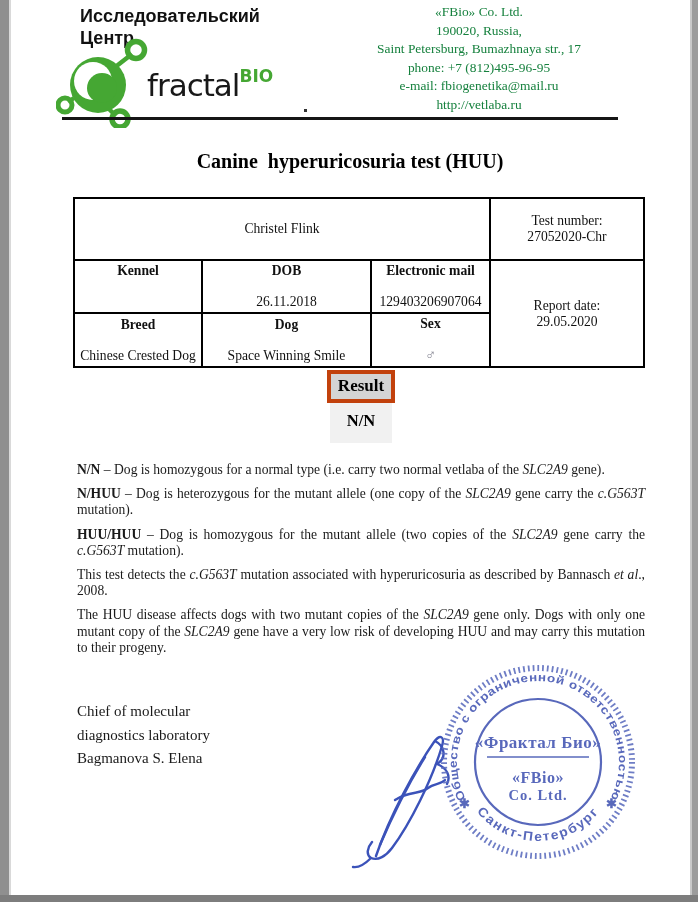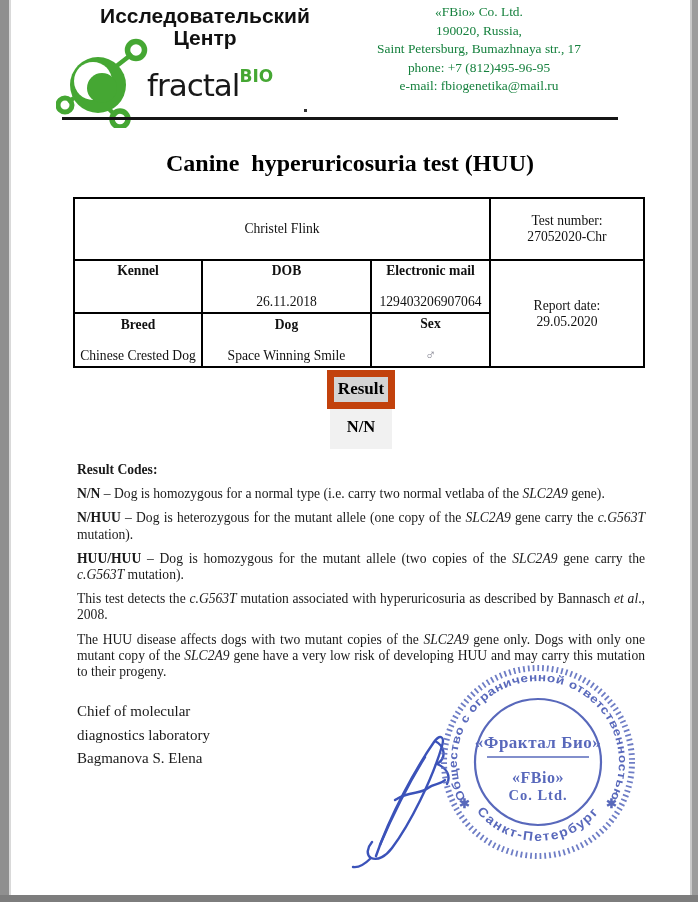--- a/index.html
+++ b/index.html
@@ -10,63 +10,63 @@
   }
   
   .chrome-left  { position: absolute; left: 0; top: 0; width: 9px; height: 902px; background: #8f8f8f; border-right: 2px solid #d9d9d9; }
   .chrome-right { position: absolute; left: 690px; top: 0; width: 8px; height: 902px; background: #9c9c9c; border-left: 2px solid #c9c9c9; }
   .chrome-bottom{ position: absolute; left: 0; top: 895px; width: 698px; height: 7px; background: #7d7d7d; }
 
   
   .center-name {
     position: absolute; left: 80px; top: 5px; width: 250px;
     font-family: "Liberation Sans", sans-serif; font-weight: bold;
-    font-size: 21px; line-height: 22px; text-align: center; white-space: pre-line; color: #111;
+    font-size: 18px; line-height: 22px; text-align: left; white-space: pre-line; color: #111;
   }
   .logo { position: absolute; left: 56px; top: 36px; width: 100px; height: 92px; }
   .logo-word {
     position: absolute; left: 147px; top: 66px; white-space: nowrap;
     font-family: "DejaVu Sans", sans-serif; font-size: 31px; letter-spacing: -1px; color: #181818;
   }
   .logo-word .sup {
     font-size: 17px; font-weight: bold; color: #45a733;
     vertical-align: 14px; letter-spacing: 0;
   }
   .company {
     position: absolute; left: 333px; top: 3px; width: 292px;
     font-size: 13.4px; line-height: 18.5px; text-align: center; color: #15803d;
   }
   .header-rule { position: absolute; left: 62px; top: 117px; width: 556px; height: 3px; background: #151515; }
   .stray-dot { position: absolute; left: 304px; top: 109px; width: 3px; height: 3px; background: #333; }
 
   
   .doc-title {
     position: absolute; left: 10px; top: 150px; width: 680px;
-    text-align: center; font-weight: bold; font-size: 24px; white-space: pre; color: #000;
+    text-align: center; font-weight: bold; font-size: 20px; white-space: pre; color: #000;
   }
 
   
   table.info {
     position: absolute; left: 73px; top: 197px; width: 570px;
     border-collapse: collapse; table-layout: fixed;
     font-size: 13.6px; color: #111;
   }
   table.info td { border: 2px solid #000; text-align: center; vertical-align: middle; padding: 2px 3px; }
   td.owner-cell { height: 56px; }
   td.hdr-val { vertical-align: top; padding-top: 5px; }
   .cell-label { font-weight: bold; }
   .cell-value { margin-top: 15px; min-height: 16px; }
   .sex-glyph { color: #8d8d99; font-size: 15px; }
   tr.row-b td { height: 44px; }
   tr.row-c td { height: 48px; }
 
   
   .result-wrap { position: absolute; left: 327px; top: 370px; width: 68px; text-align: center; }
   .result-header {
-    background: #d4d4d4; border: 7px solid #c2410c;
+    background: #d4d4d4; border: 4px solid #c2410c;
     font-weight: bold; font-size: 17px; padding: 2px 0 3px 0; color: #000;
   }
   .result-value {
     background: #f1f1f1; margin: 0 3px; padding: 8px 0 12px 0;
     font-weight: bold; font-size: 16.5px; color: #000;
   }
 
   
   .codes { position: absolute; left: 77px; top: 462px; width: 568px; font-size: 13.6px; line-height: 16.2px; }
   .codes-heading { font-weight: bold; margin: 0 0 8px 0; }
@@ -108,20 +108,21 @@
   </svg>
 
   <div class="logo-word"><span>fractal</span><span class="sup">BIO</span></div>
 
   <div class="company">
     <div>«FBio» Co. Ltd.</div>
     <div>190020, Russia,</div>
     <div>Saint Petersburg, Bumazhnaya str., 17</div>
     <div>phone: +7 (812)495-96-95</div>
     <div>e-mail: fbiogenetika@mail.ru</div>
+    <div>http://vetlaba.ru</div>
   </div>
 
   <div class="header-rule"></div>
   <div class="stray-dot"></div>
 
   <div class="doc-title">Canine  hyperuricosuria test (HUU)</div>
 
   <table class="info">
     <colgroup>
         <col style="width:128px">
@@ -171,21 +172,20 @@
     </tr>
   </tbody>
     </table>
 
   <div class="result-wrap">
     <div class="result-header">Result</div>
     <div class="result-value">N/N</div>
   </div>
 
   <div class="codes">
-    <p class="codes-heading">Result Codes:</p>
     <div>
         <p class="rc-par"><span class="b">N/N</span><span> – Dog is homozygous for a normal type (i.e. carry two normal vetlaba of the </span><span class="i">SLC2A9</span><span> gene).</span></p>
         <p class="rc-par"><span class="b">N/HUU</span><span> – Dog is heterozygous for the mutant allele (one copy of the </span><span class="i">SLC2A9</span><span> gene carry the </span><span class="i">c.G563T</span><span> mutation).</span></p>
         <p class="rc-par"><span class="b">HUU/HUU</span><span> – Dog is homozygous for the mutant allele (two copies of the </span><span class="i">SLC2A9</span><span> gene carry the </span><span class="i">c.G563T</span><span> mutation).</span></p>
         <p class="rc-par"><span>This test detects the </span><span class="i">c.G563T</span><span> mutation associated with hyperuricosuria as described by Bannasch </span><span class="i">et al</span><span>., 2008.</span></p>
         <p class="rc-par"><span>The HUU disease affects dogs with two mutant copies of the </span><span class="i">SLC2A9</span><span> gene only. Dogs with only one mutant copy of the </span><span class="i">SLC2A9</span><span> gene have a very low risk of developing HUU and may carry this mutation to their progeny.</span></p>
       </div>
   </div>
 
   <div class="sig-block">Chief of molecular

